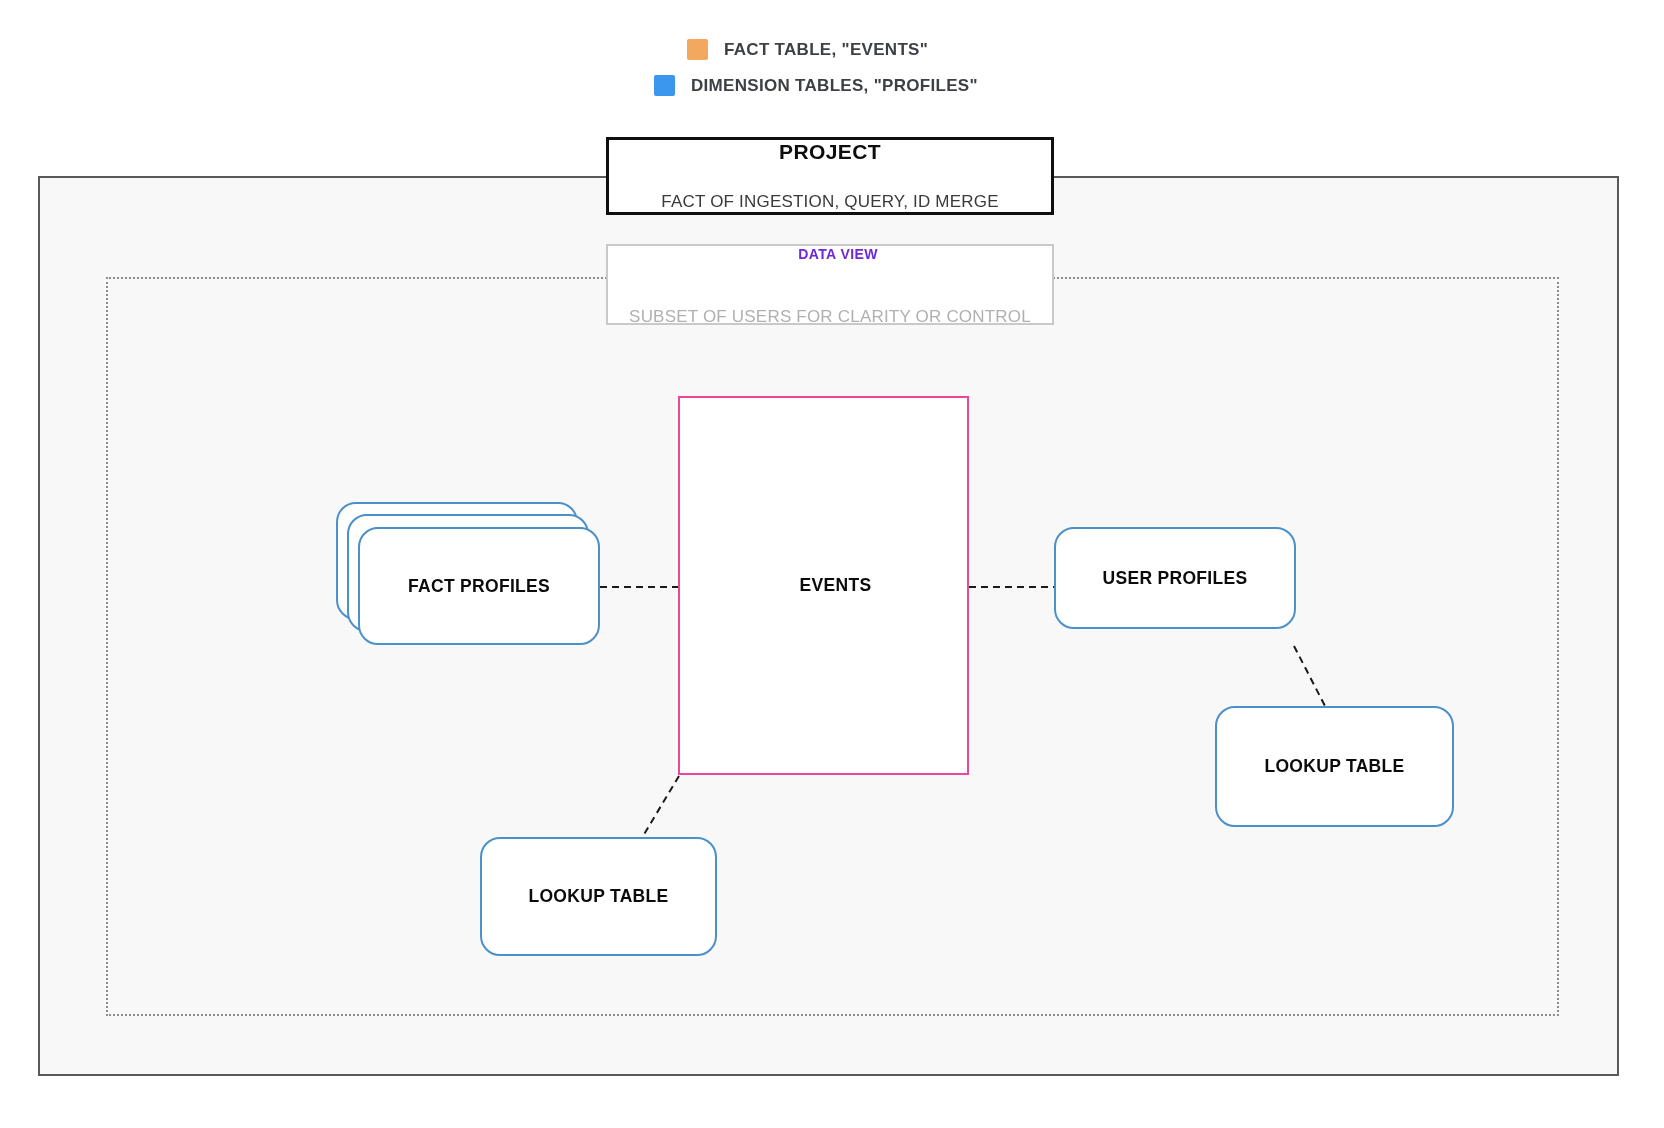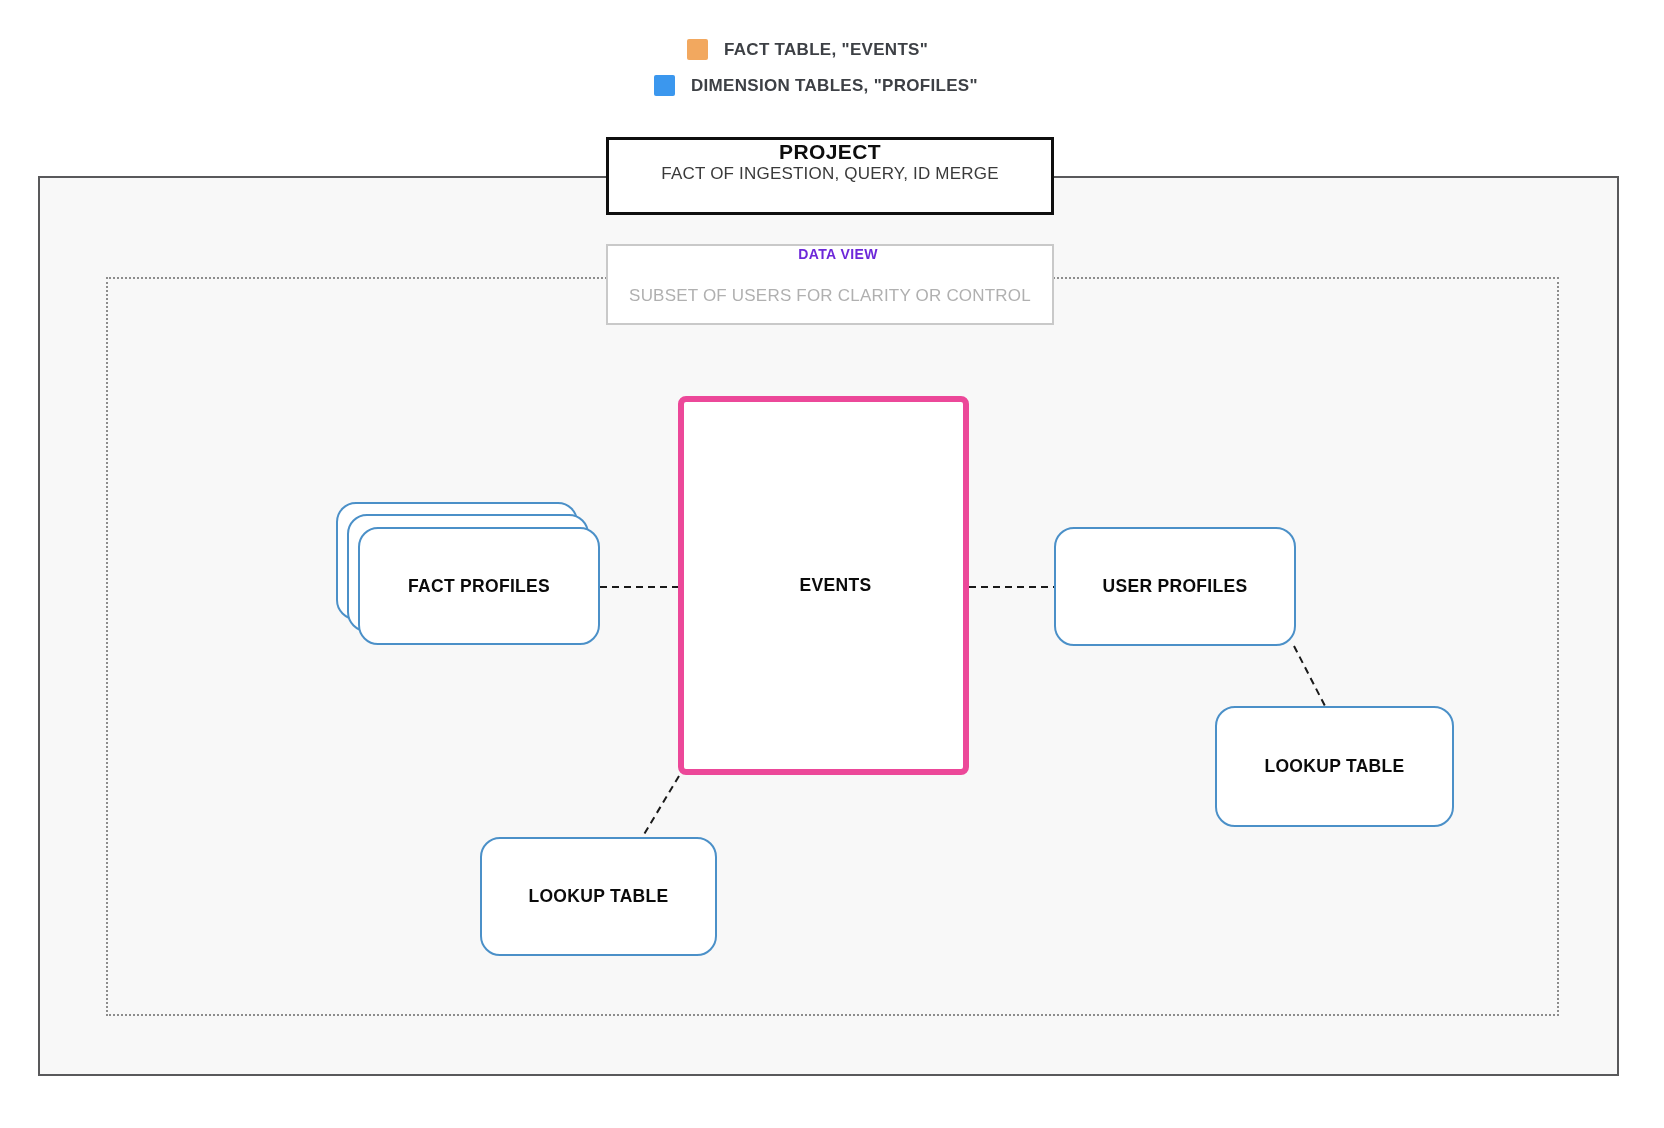--- a/index.html
+++ b/index.html
@@ -25,48 +25,48 @@
   }
   .dotted-box {
     left: 106px; top: 277px; width: 1453px; height: 739px;
     border: 2px dotted #8d8d8d; background: transparent; z-index: 2;
   }
 
   
   .header-box {
     left: 606px; width: 448px; z-index: 6;
     background: #ffffff; text-align: center;
-    display: flex; flex-direction: column; justify-content: flex-start; gap: 0;
+    display: flex; flex-direction: column; justify-content: space-between; gap: 21px;
   }
   .project-box { top: 137px; height: 78px; border: 3px solid #0f0f0f; }
   .dataview-box { top: 244px; height: 81px; border: 2px solid #c9c9c9; }
   .project-title { font-size: 21px; font-weight: bold; color: #0d0d0d; letter-spacing: 0.4px; }
   .project-subtitle { font-size: 17px; color: #3a3a3a; letter-spacing: 0.2px; }
   .dataview-title { font-size: 14px; font-weight: bold; color: #6d28d9; letter-spacing: 0.4px; margin-left: 16px; }
   .dataview-subtitle { font-size: 17px; color: #b0b0b0; letter-spacing: 0.2px; margin-top: 24px; }
 
   
   .connector-layer { left: 0; top: 0; z-index: 3; pointer-events: none; }
 
   
   .node {
     z-index: 4;
     background: #ffffff;
     display: flex; align-items: center; justify-content: center;
     font-size: 17.5px; font-weight: bold; color: #0b0b0b; letter-spacing: 0.3px;
     text-align: center;
   }
   .node-blue { border: 2px solid #4b90c8; border-radius: 20px; }
-  .node-orange { border: 6px solid #ec4899; border-radius: 8px; padding-left: 24px; }
+  .node-orange { border: 2px solid #ec4899; border-radius: 0; padding-left: 24px; }
 
   .events-node        { left: 678px;  top: 396px; width: 291px; height: 379px; }
   .group-card-back    { left: 336px;  top: 502px; width: 242px; height: 118px; z-index: 4; }
   .group-card-mid     { left: 347px;  top: 514px; width: 242px; height: 118px; z-index: 4; }
   .group-card-front   { left: 358px;  top: 527px; width: 242px; height: 118px; z-index: 5; }
-  .user-profiles-node { left: 1054px; top: 527px; width: 242px; height: 119px; }
+  .user-profiles-node { left: 1054px; top: 527px; width: 242px; height: 102px; }
   .lookup-right-node  { left: 1215px; top: 706px; width: 239px; height: 121px; }
   .lookup-left-node   { left: 480px;  top: 837px; width: 237px; height: 119px; }
 </style>
 </head>
 <body>
 
 <div class="canvas">
 
   <div class="abs legend-row" style="left:687px; top:39px;">
     <span class="legend-swatch" style="background: rgb(242, 168, 95);"></span>

